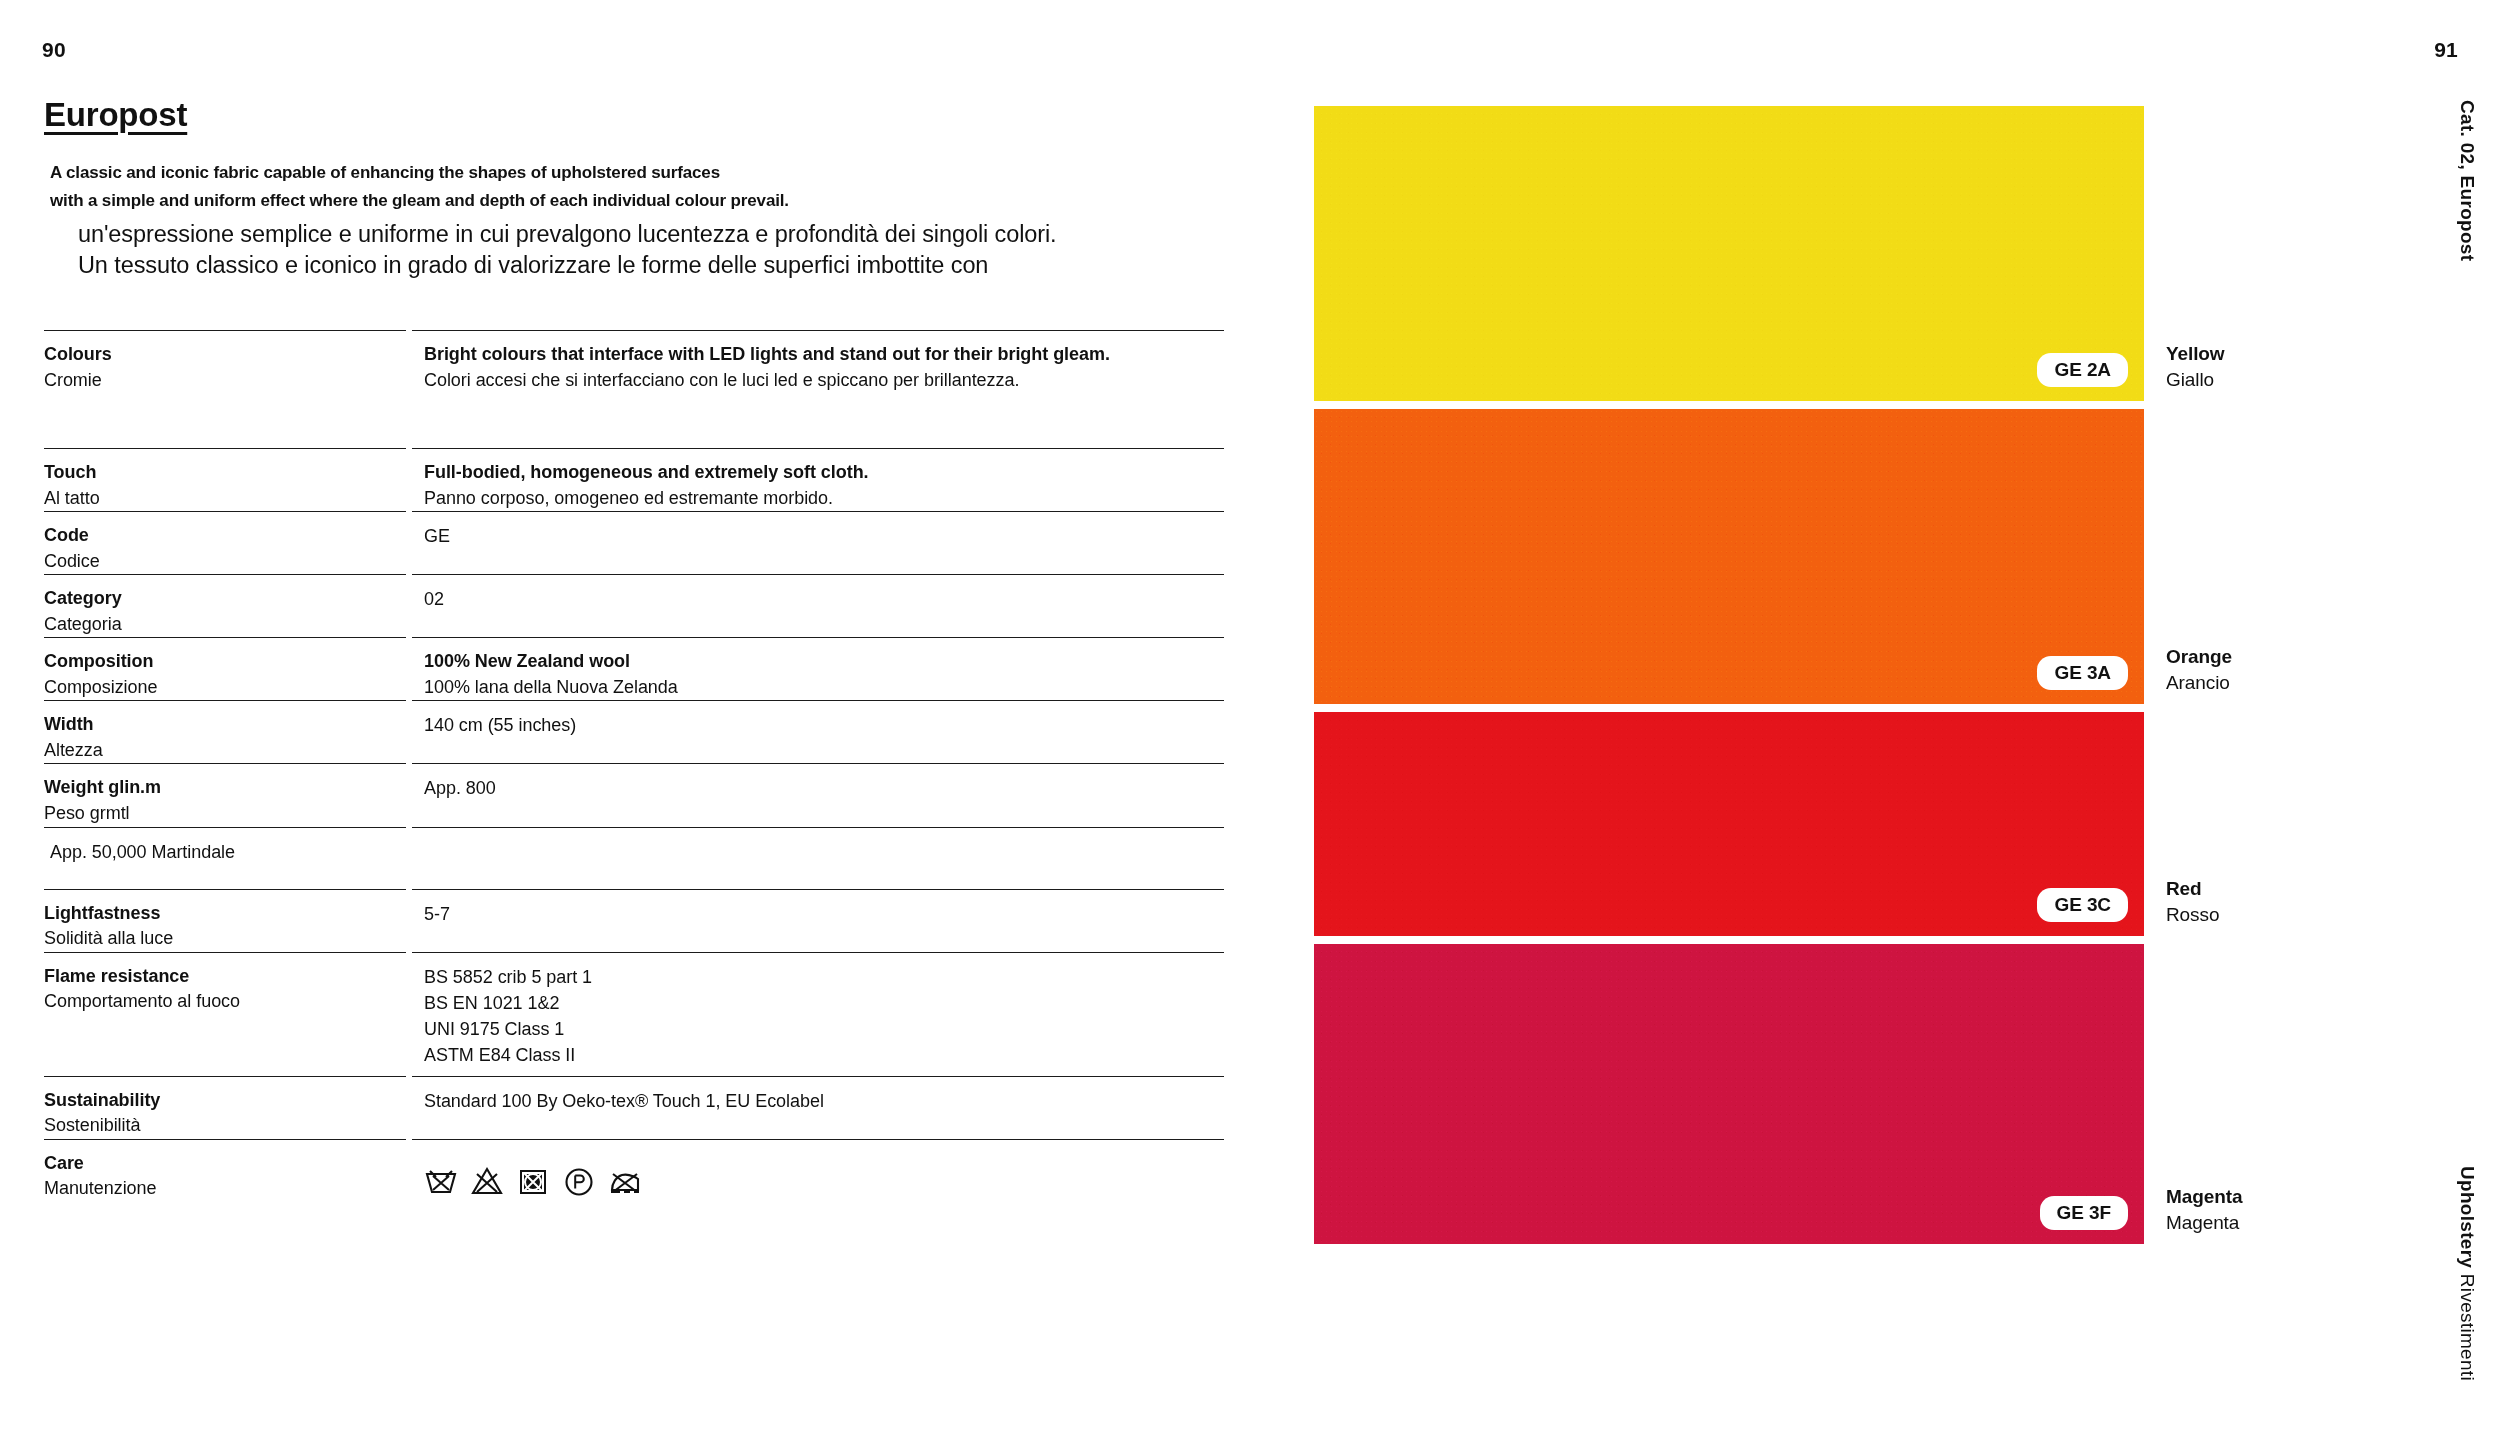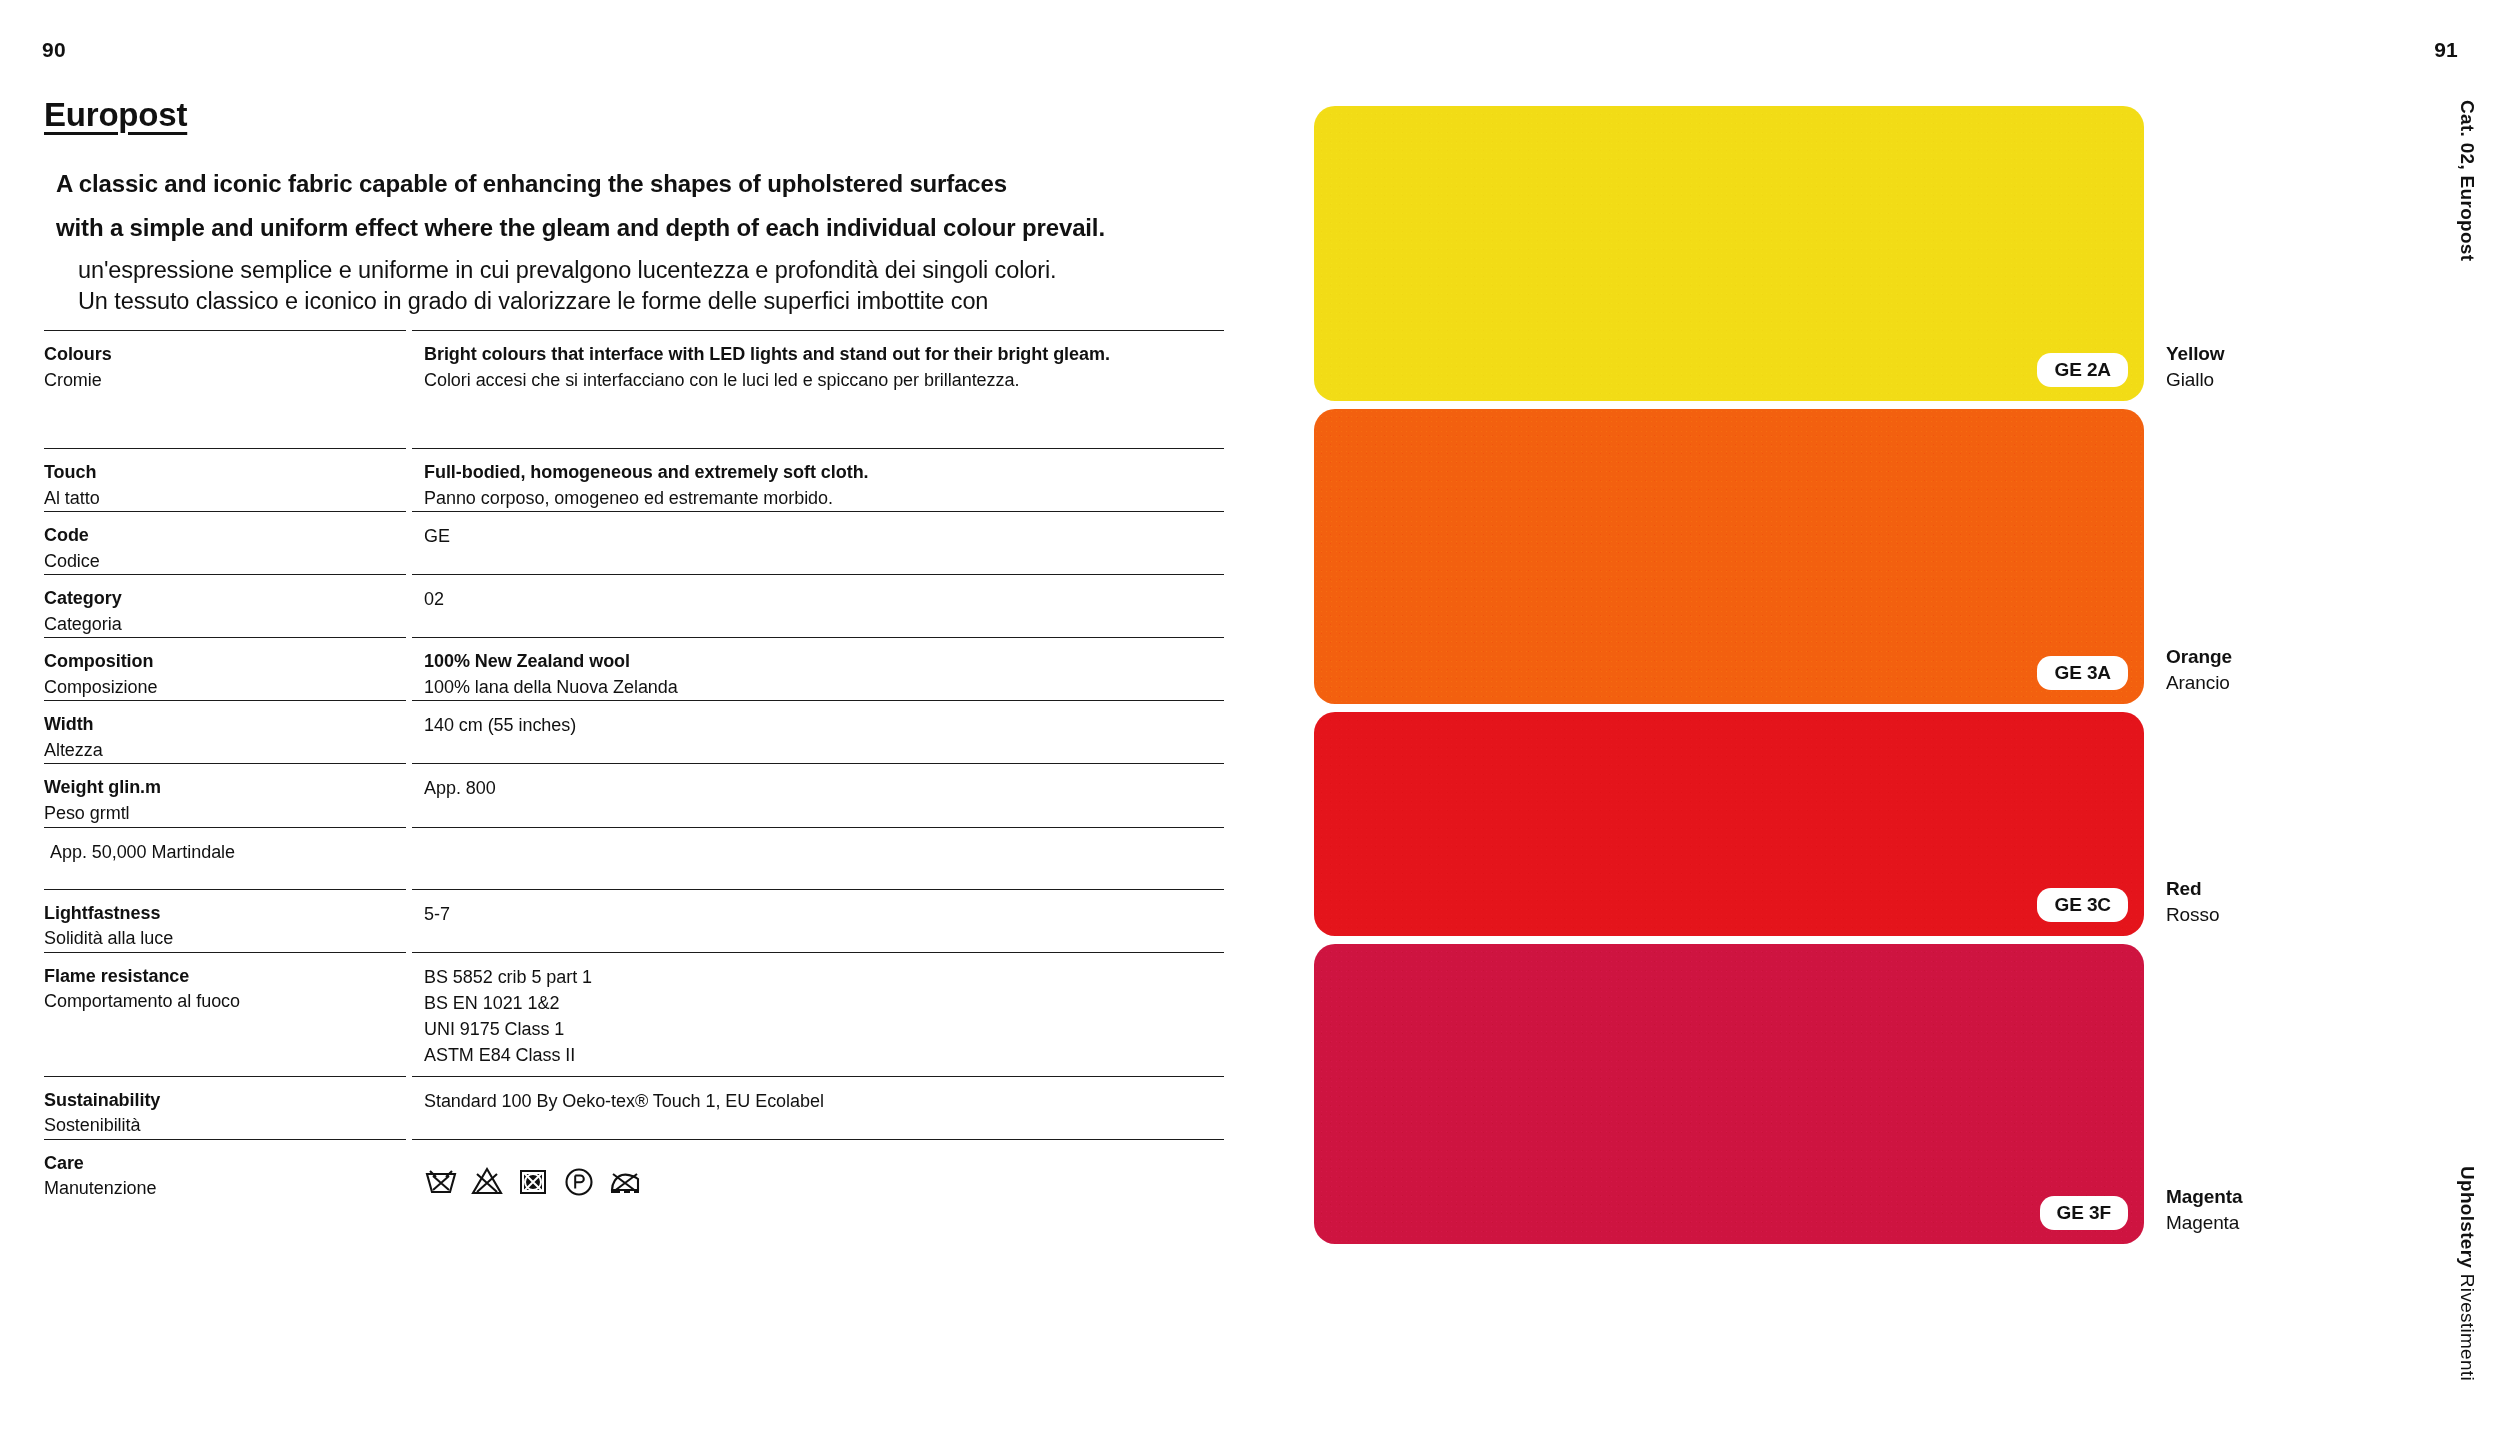--- a/index.html
+++ b/index.html
@@ -34,21 +34,21 @@
 
   
   .left{position:absolute;left:44px;top:96px;width:1180px;}
 
   .title{
     font-size:33px;font-weight:700;letter-spacing:-.2px;
     text-decoration:underline;text-underline-offset:6px;text-decoration-thickness:2.5px;
     margin:0 0 22px 0;display:inline-block;
   }
   .lead{margin:0;}
-  .lead-en{font-size:24px;font-weight:700;line-height:1.32;letter-spacing:-.15px;margin:12px;}
+  .lead-en{font-size:17px;font-weight:700;line-height:1.32;letter-spacing:-.15px;margin:6px;}
   .lead-it{font-size:23.5px;font-weight:400;line-height:1.32;letter-spacing:-.1px;margin:0;padding-left:34px;}
 
   
   .spec{position:absolute;left:44px;top:330px;width:1180px;}
   .row{
     position:relative;
     display:flex;
     align-items:flex-start;
   }
   .row .lbl{width:362px;flex:0 0 362px;padding-top:12px;padding-right:12px;}
@@ -79,21 +79,20 @@
   .sw{
     position:relative;
     width:830px;
     margin-bottom:8px;
   }
   .sw-chip{
     position:relative;
     width:100%;
     background-size:6px 6px, 11px 11px, 100% 100%;
     background-blend-mode:overlay, overlay, normal;
-    border-radius:21px;
   }
   .sw-h1{height:295px;}
   .sw-h2{height:295px;}
   .sw-h3{height:224px;}
   .sw-h4{height:300px;}
   .sw-badge{
     position:absolute;right:16px;bottom:14px;
     background:#ffffff;border-radius:14px;
     padding:7px 17px 8px 17px;
     font-size:19px;font-weight:700;letter-spacing:-.1px;color:#111;

